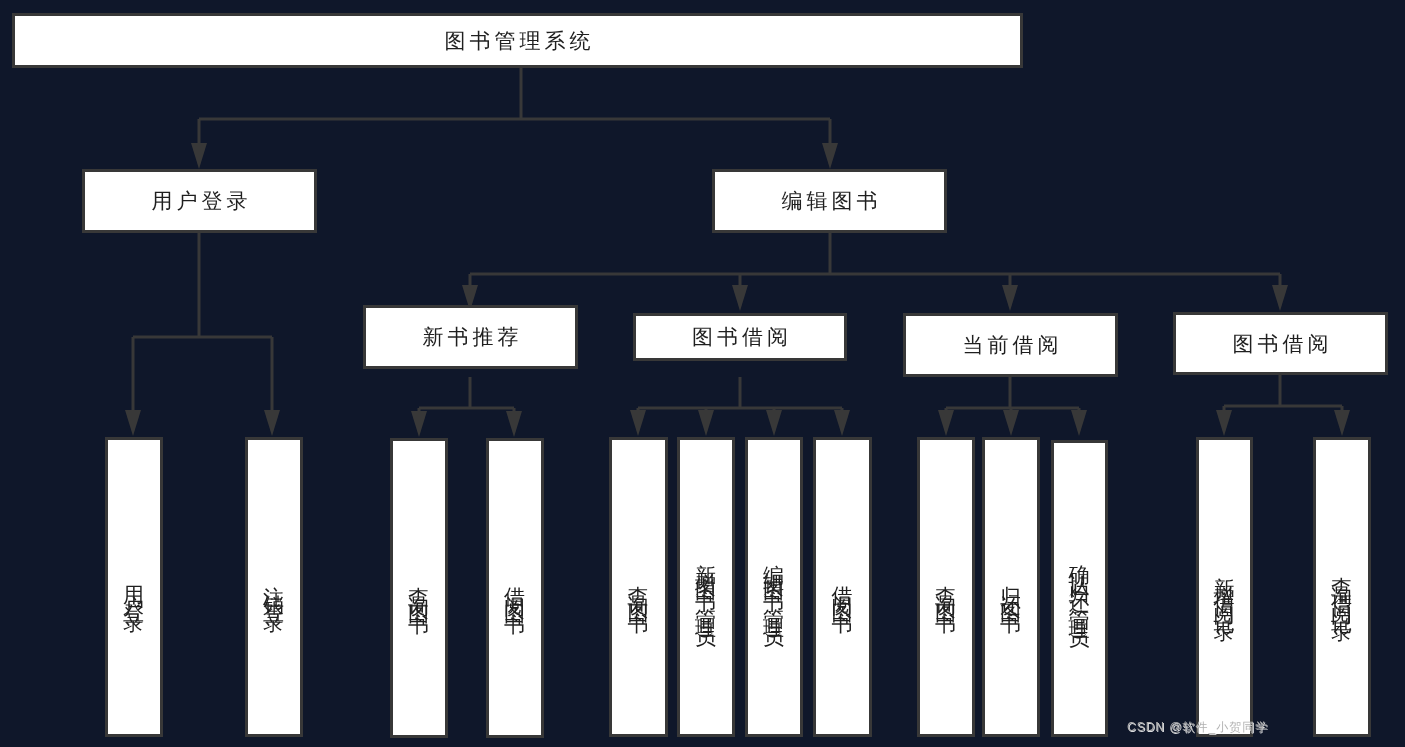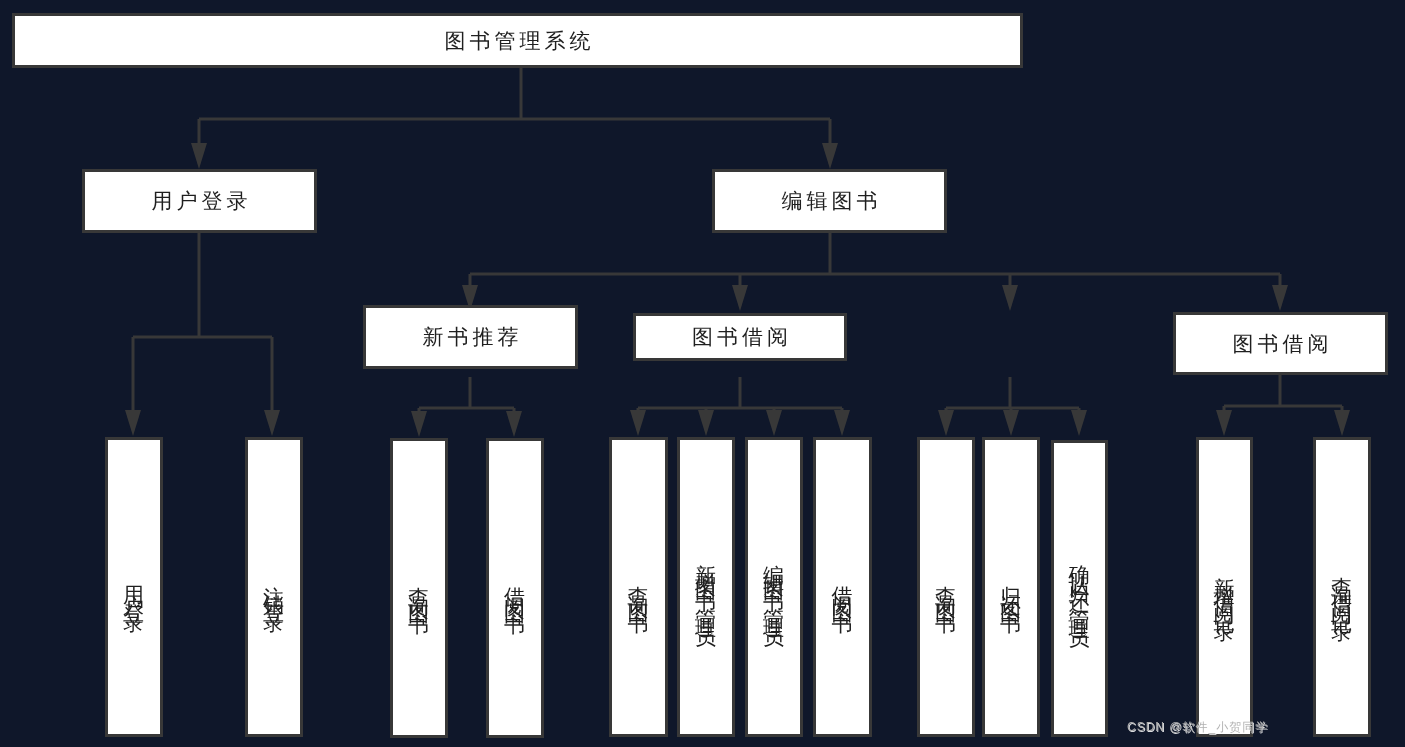--- a/index.html
+++ b/index.html
@@ -84,20 +84,23 @@
   <div class="box h" style="left:712px;top:169px;width:235px;height:64px">
     <span class="label">编辑图书</span>
   </div>
 
   <div class="box h" style="left:363px;top:305px;width:215px;height:64px">
     <span class="label">新书推荐</span>
   </div>
   <div class="box h" style="left:633px;top:313px;width:214px;height:48px">
     <span class="label">图书借阅</span>
   </div>
+  <div class="box h" style="left:903px;top:313px;width:215px;height:64px">
+    <span class="label">当前借阅</span>
+  </div>
   <div class="box h" style="left:1173px;top:312px;width:215px;height:63px">
     <span class="label">图书借阅</span>
   </div>
 
   <div class="box v" style="left:105px;top:437px;width:58px;height:300px">
     <span class="label">用户登录</span>
   </div>
   <div class="box v" style="left:245px;top:437px;width:58px;height:300px">
     <span class="label">注销登录</span>
   </div>

